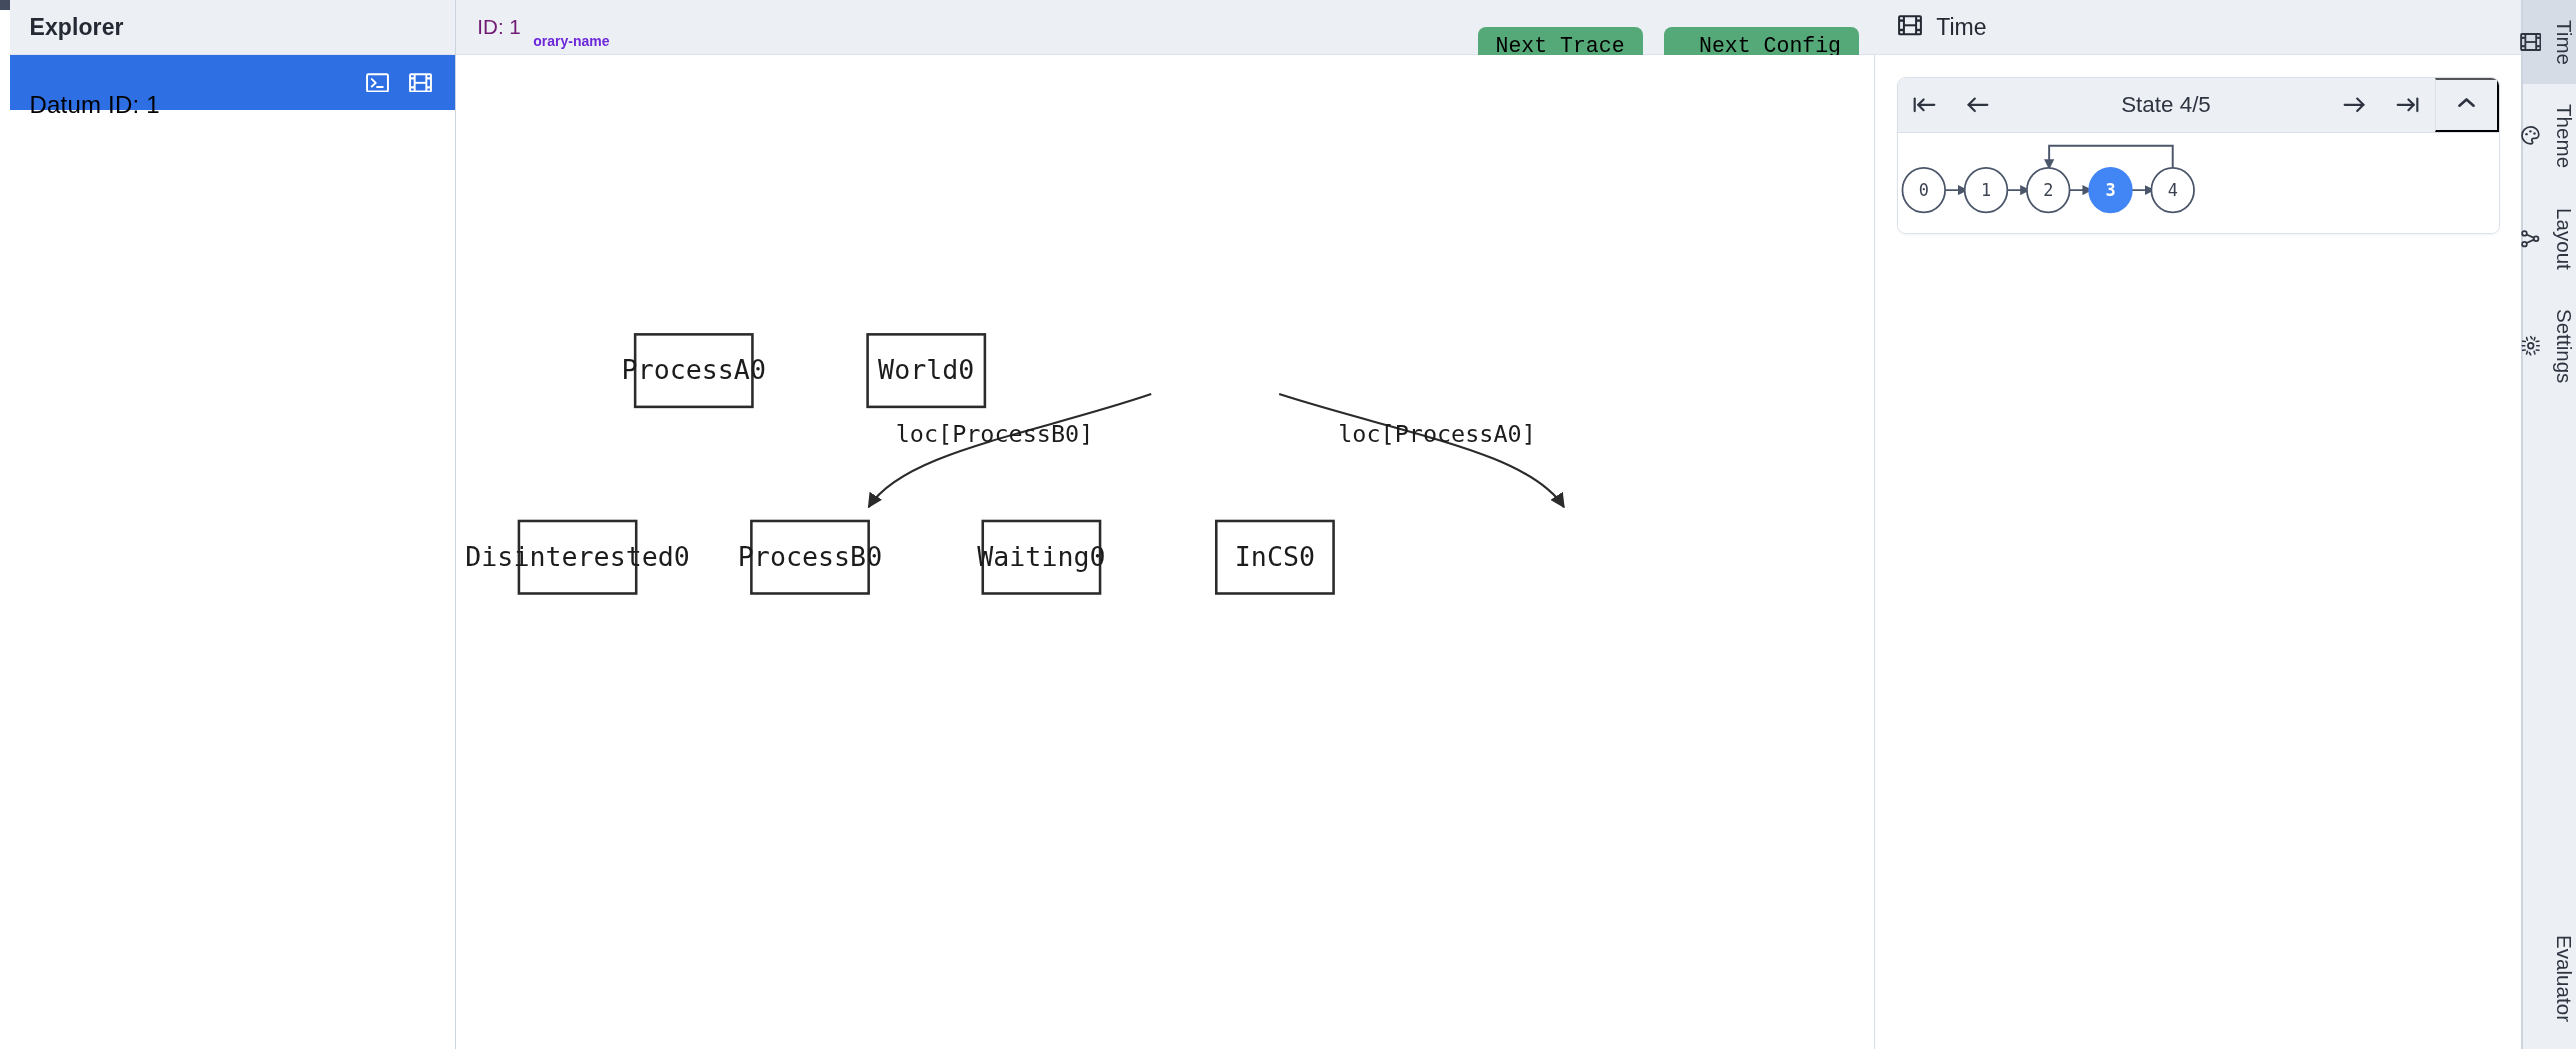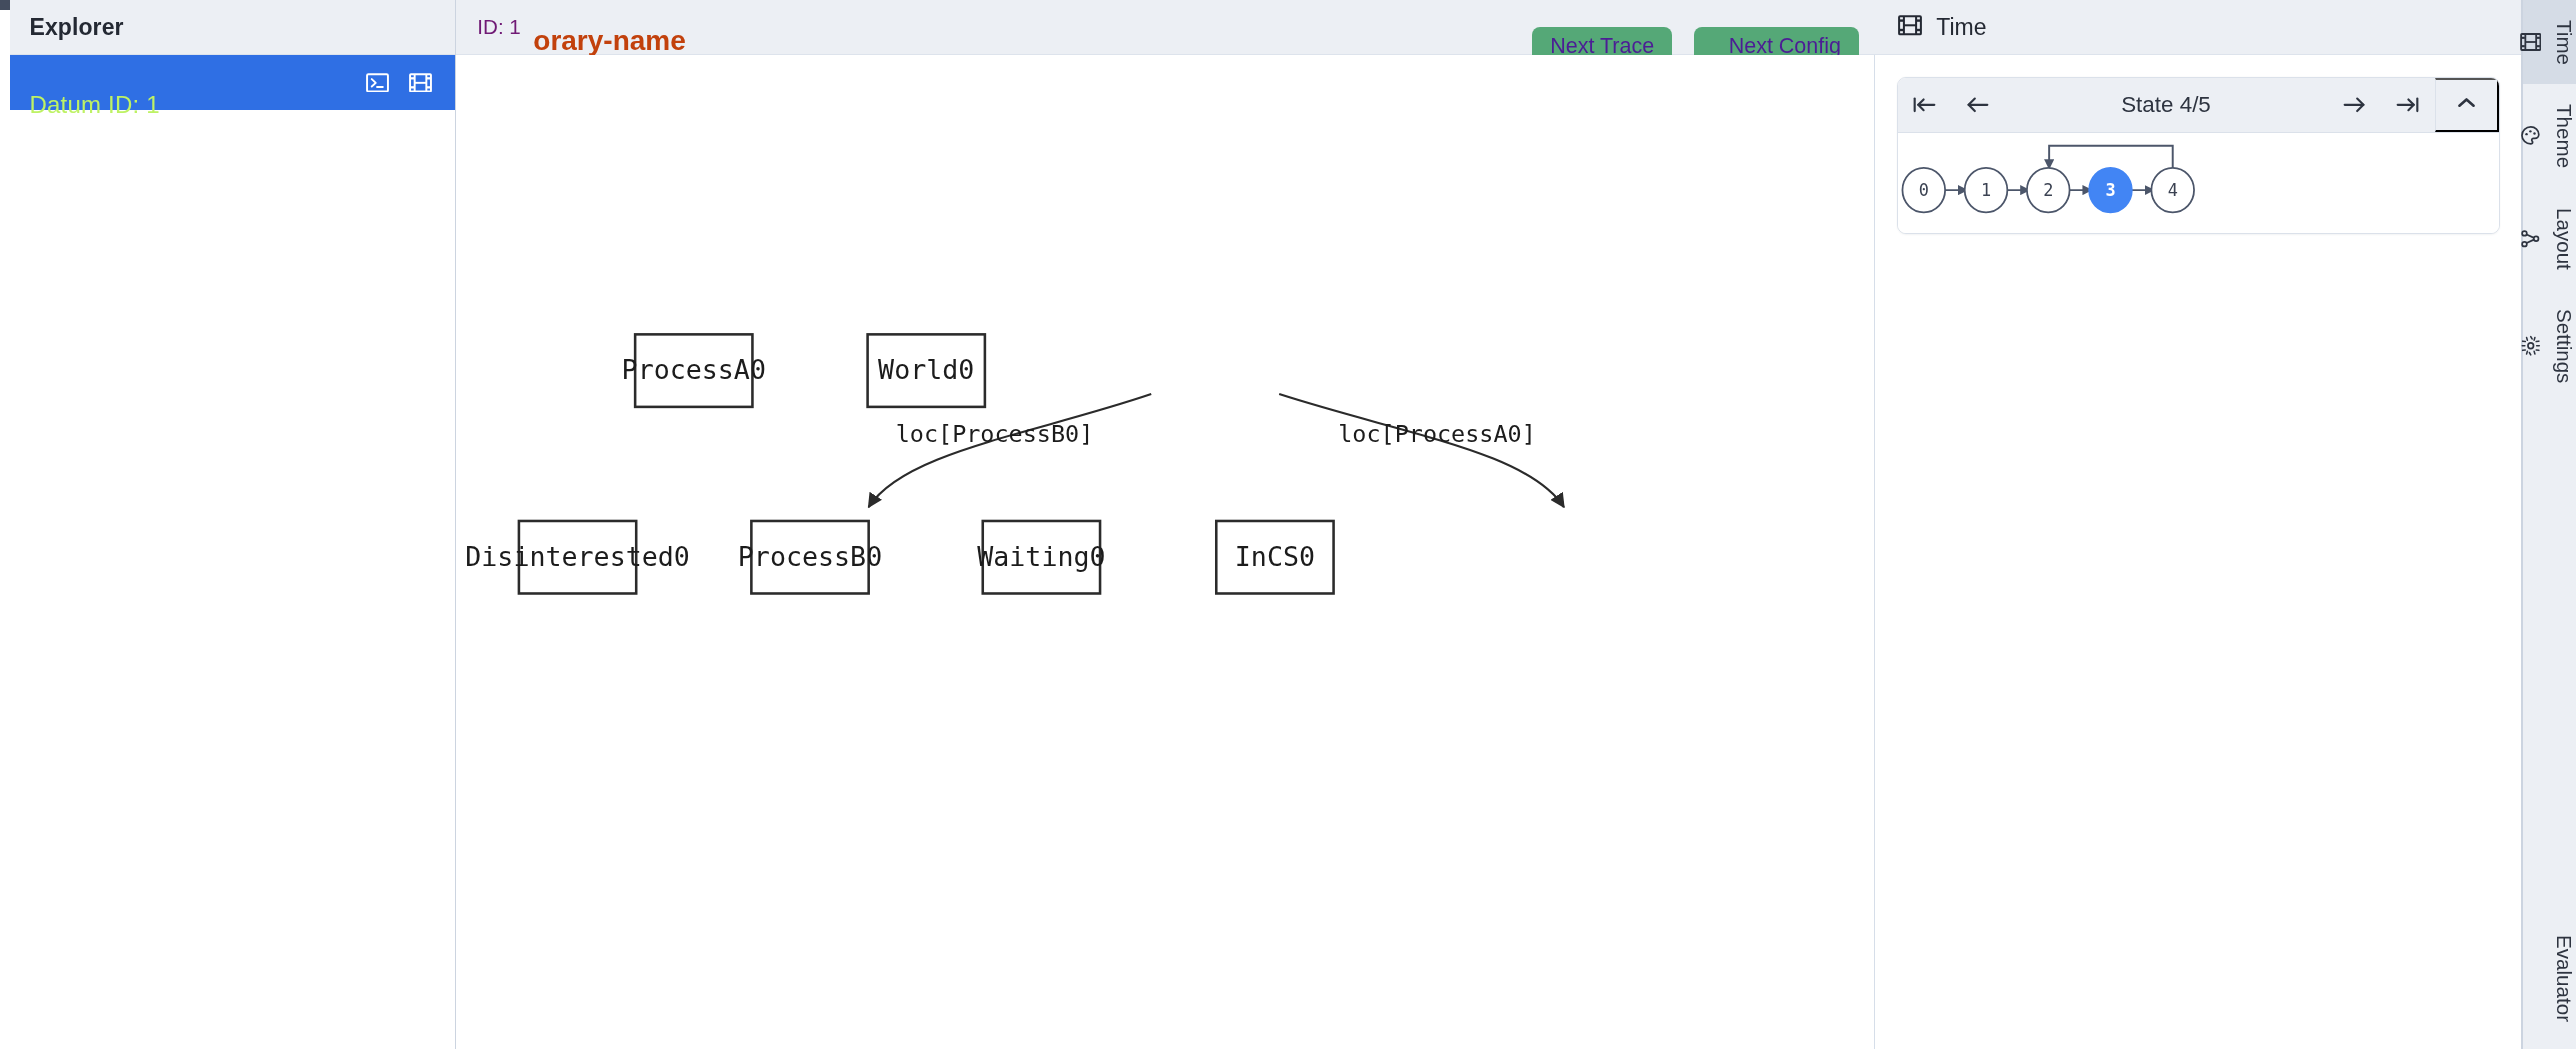--- a/index.html
+++ b/index.html
@@ -64,21 +64,21 @@
     height: 55px;
     flex: 0 0 55px;
     background: #2f6fe4;
     display: flex;
     align-items: center;
     padding: 0 23px 0 19.7px;
     cursor: pointer;
   }
   .datum-label {
     font-size: 24px;
-    color: #bef264;
+    color: #000000;
     flex: 1 1 auto;
     letter-spacing: 0.2px;
     margin-top: 44px;
   }
   .datum-icons {
     display: flex;
     align-items: center;
     gap: 19.7px;
   }
   .datum-icons svg { display: block; }
@@ -100,35 +100,35 @@
     display: flex;
     align-items: center;
     padding: 0 16px 0 21.5px;
     gap: 12.5px;
   }
   .main-id-label {
     font-size: 20.6px;
     color: #701a75;
   }
   .main-id-name {
-    font-size: 28px;
+    font-size: 14px;
     font-weight: 700;
-    color: #c2410c;
+    color: #6d28d9;
     flex: 0 0 auto;
     margin-top: 28px;
   }
   .header-spacer { flex: 1 1 auto; }
 
   .btn-green {
     background: #55a877;
-    color: #4c1d95;
+    color: #000000;
     border: none;
     border-radius: 8px;
     font-size: 21.5px;
-    font-family: Liberation Sans, sans-serif;
+    font-family: Liberation Mono, monospace;
     padding: 9px 18px 9.8px 18px;
     cursor: pointer;
     white-space: nowrap;
     line-height: 1;
     margin-top: 40px;
   }
   .btn-green + .btn-green { margin-left: 9px; padding-left: 35px; }
 
   .graph-area {
     flex: 1 1 auto;

